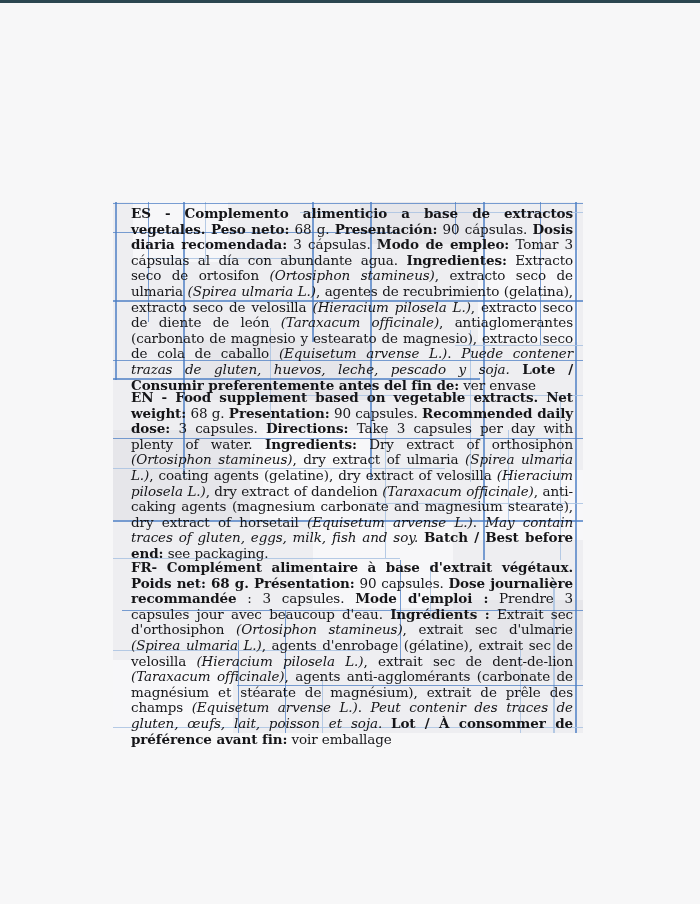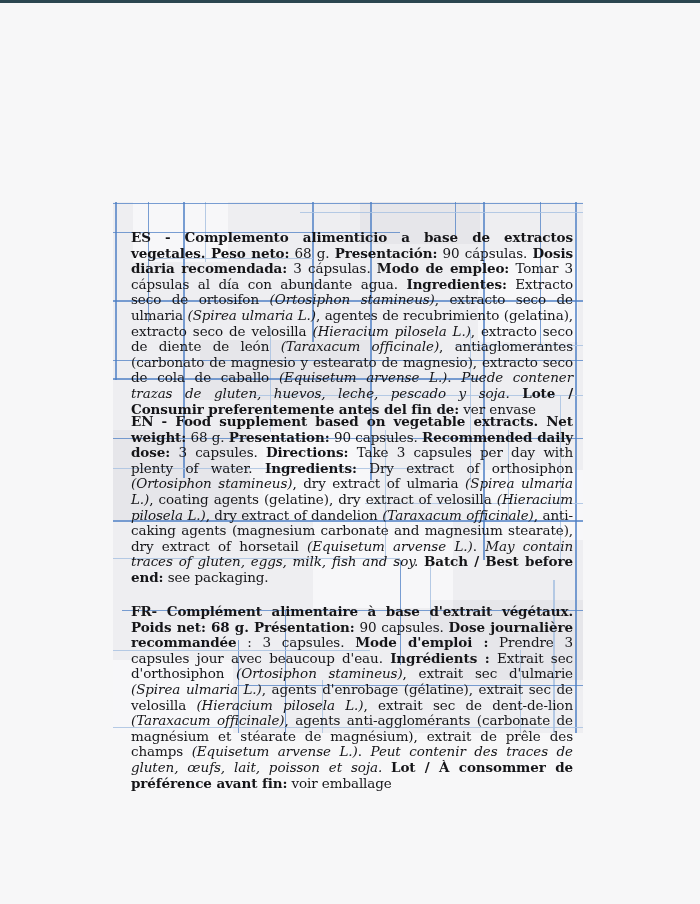--- a/index.html
+++ b/index.html
@@ -26,30 +26,30 @@
     position:absolute;left:113px;top:202px;width:470px;height:531px;
     background:var(--panel-bg);
     z-index:0;
   }
   .patch{position:absolute;z-index:1;}
   .patch-light{background:rgba(255,255,255,.55);}
   .patch-dark{background:rgba(90,95,110,.05);}
   .gline{position:absolute;z-index:2;}
   .gline.strong{background:var(--grid-strong);opacity:.75;}
   .gline.soft{background:var(--grid-soft);opacity:.85;}
-  .textcol{position:absolute;inset:0;z-index:3;margin-top:24px;}
+  .textcol{position:absolute;inset:0;z-index:3;}
   .block{
     position:absolute;left:131px;width:442px;margin:0;
     font-size:13.5px;line-height:15.6px;color:var(--ink);
     text-align:justify;letter-spacing:-0.1px;
     hyphens:none;
   }
   .block-es{top:206px;}
   .block-en{top:390px;}
-  .block-fr{top:580px;}
+  .block-fr{top:560px;}
   .seg-b{font-weight:700;}
   .seg-r{font-weight:400;}
   .seg-i{font-style:italic;font-weight:400;}
 </style>
 </head>
 <body>
 
 <div class="stage">
   <div class="top-border"></div>
   <div class="panel" id="panel"></div>

